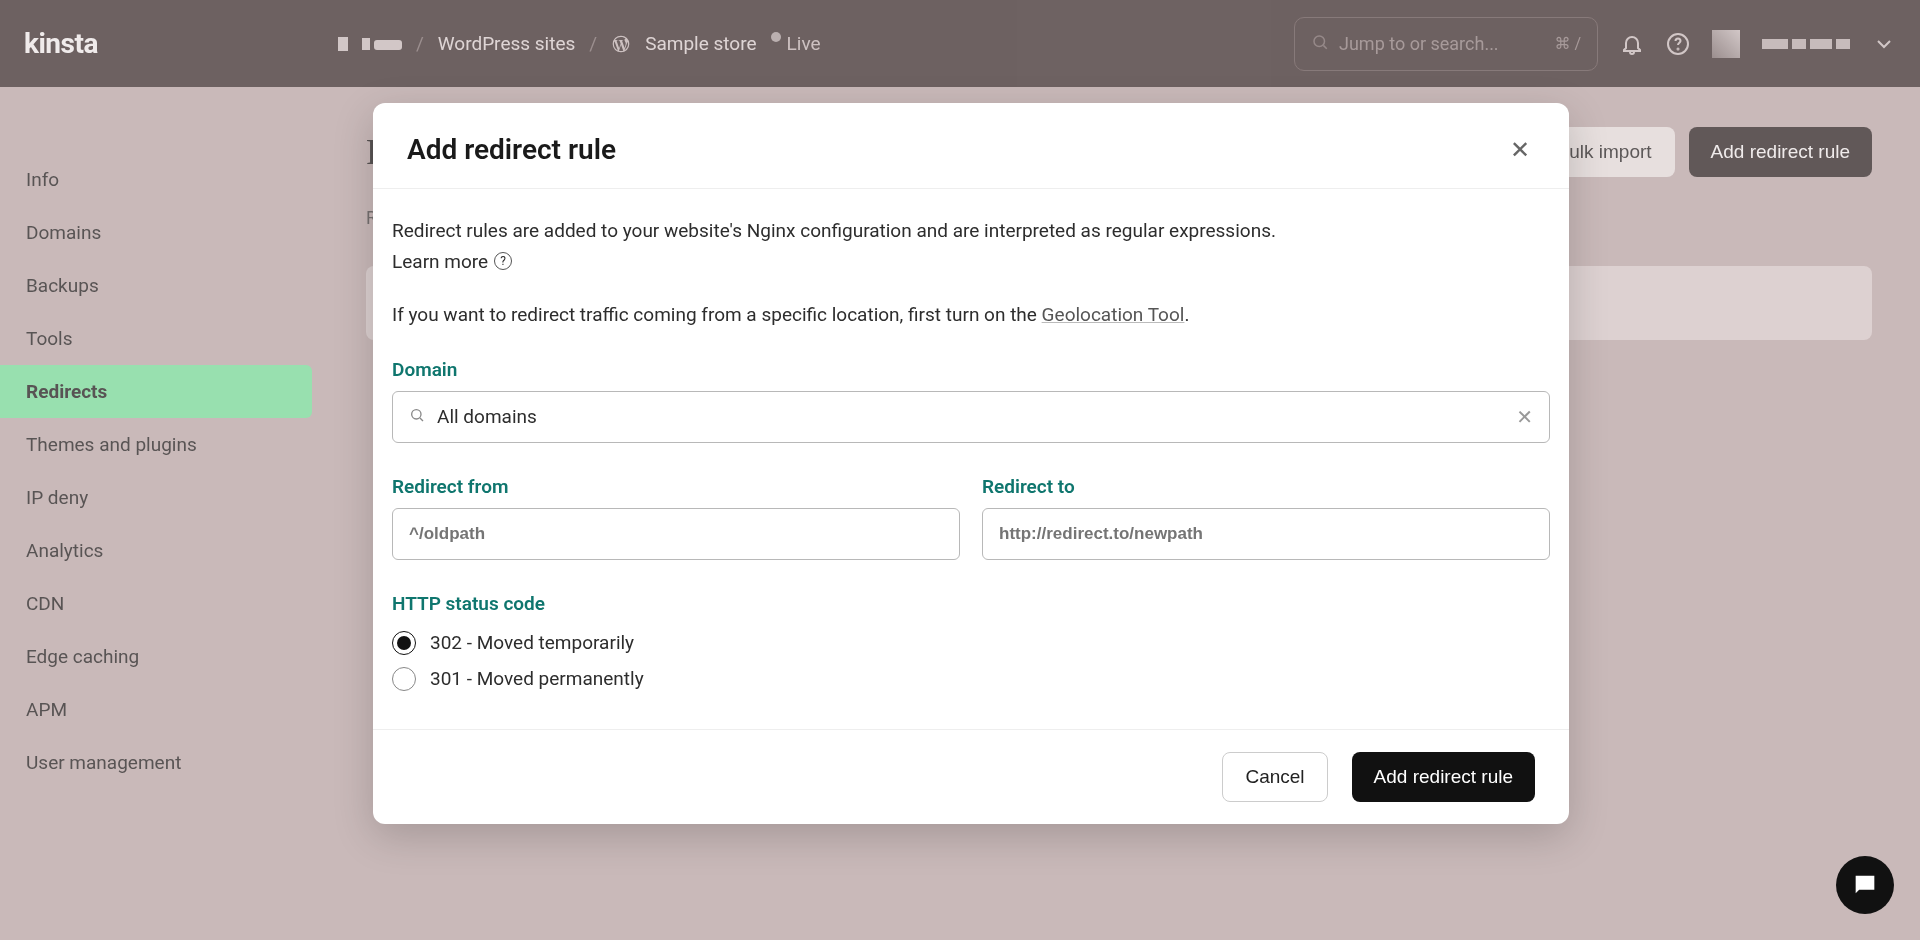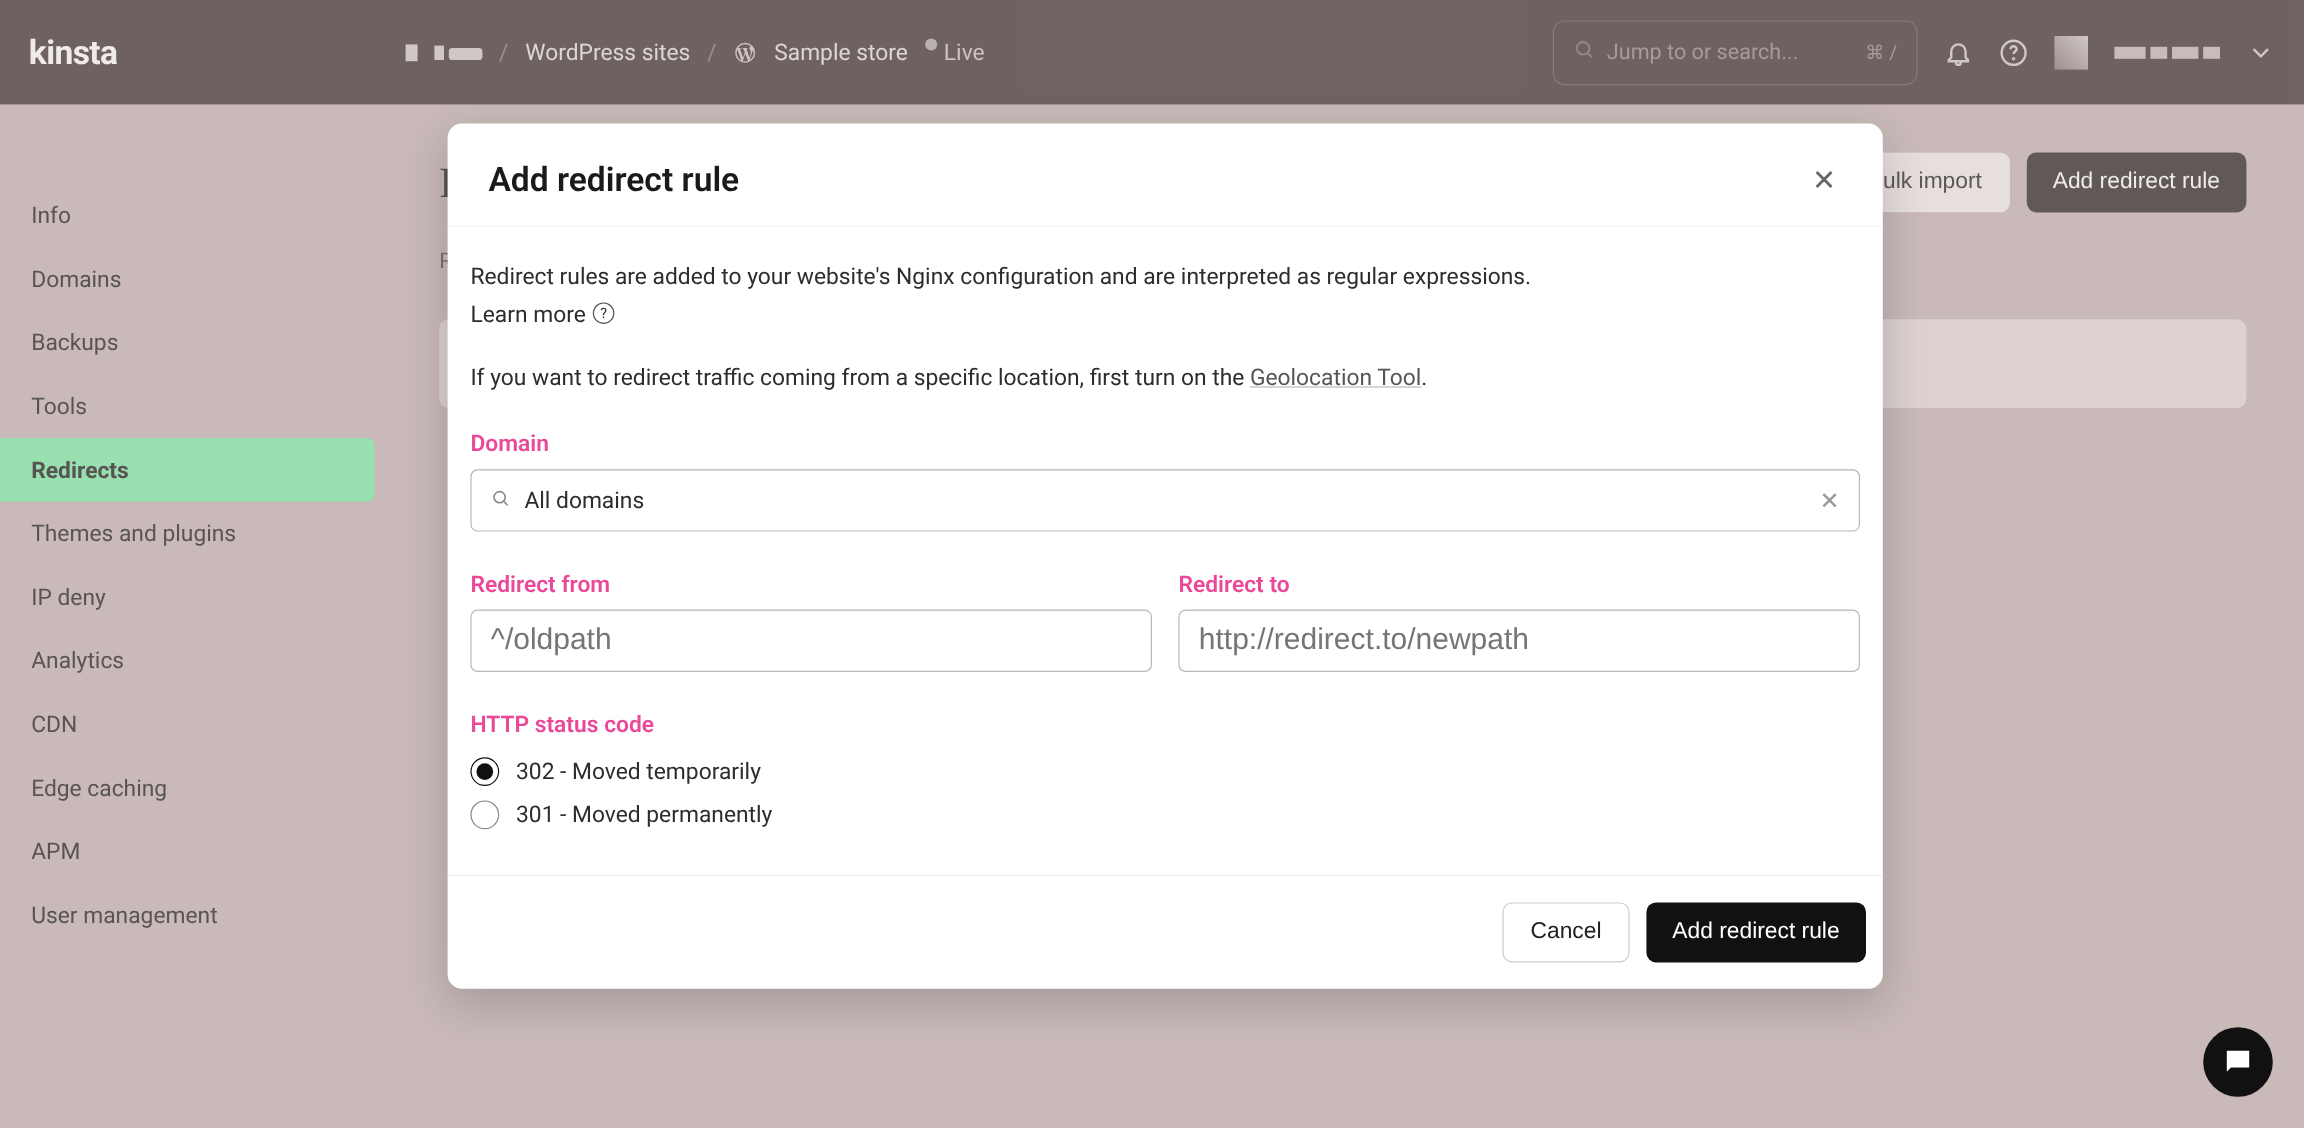--- a/index.html
+++ b/index.html
@@ -112,42 +112,42 @@
 .modal-head { padding: 30px 34px 22px; display: flex; align-items: center; border-bottom: 1px solid #eee; }
 .modal-title { font-size: 28px; font-weight: 600; color: #1a1a1a; }
 .modal-close { margin-left: auto; font-size: 24px; color: #666; cursor: pointer; width: 30px; height: 30px; display: flex; align-items: center; justify-content: center; }
 .modal-body { padding: 28px 19px 32px; }
 .desc { font-size: 19px; color: #2d2d2d; line-height: 1.5; }
 .learn-more { font-size: 19px; color: #2d2d2d; margin-top: 4px; display: inline-flex; align-items: center; gap: 6px; cursor: pointer; }
 .learn-more .q { width: 18px; height: 18px; border: 1.5px solid #555; border-radius: 50%; display: inline-flex; align-items: center; justify-content: center; font-size: 12px; }
 .desc2 { font-size: 19px; color: #2d2d2d; margin-top: 30px; }
 .desc2 .link { color: #555; text-decoration: underline; text-decoration-color: #bbb; cursor: pointer; }
 
-.field-label { font-size: 19px; font-weight: 600; color: #ec4899; margin-top: 32px; margin-bottom: 10px; }
+.field-label { font-size: 19px; font-weight: 600; color: #0f766e; margin-top: 32px; margin-bottom: 10px; }
 .input {
   width: 100%; height: 52px; border: 1px solid #b8b8b8; border-radius: 6px;
   padding: 0 16px; font-size: 19px; background: #fff;
   display: flex; align-items: center; color: #2d2d2d;
 }
 .input .sicon { margin-right: 12px; color: #888; }
 .input .value { flex: 1; }
 .input .clear { color: #999; font-size: 20px; cursor: pointer; }
-.input input { border: none; outline: none; font-size: 25px; width: 100%; background: transparent; }
+.input input { border: none; outline: none; font-size: 17px; width: 100%; background: transparent; font-weight: bold; }
 
 .two-col { display: flex; gap: 22px; margin-top: 0; }
 .two-col .col { flex: 1; }
 
 .radio-group { margin-top: 8px; text-align: center; }
 .radio-row { display: flex; align-items: center; gap: 14px; padding: 6px 0; cursor: pointer; }
 .radio { width: 24px; height: 24px; border: 1.5px solid #888; border-radius: 50%; display: flex; align-items: center; justify-content: center; }
 .radio.checked { border-color: #111; }
 .radio.checked::after { content: ""; width: 14px; height: 14px; background: #111; border-radius: 50%; }
 .radio-label { font-size: 19px; color: #2d2d2d; }
 
-.modal-foot { padding: 22px 14px; border-top: 1px solid #eee; display: flex; justify-content: flex-end; gap: 14px; }
+.modal-foot { padding: 22px 34px; border-top: 1px solid #eee; display: flex; justify-content: flex-end; gap: 24px; }
 .btn-outline { background: #fff; border: 1px solid #ccc; color: #222; }
 .btn-black { background: #111; color: #fff; }
 
 
 .chat-fab {
   position: absolute; right: 26px; bottom: 26px;
   width: 58px; height: 58px; border-radius: 50%;
   background: #111; color: #fff;
   display: flex; align-items: center; justify-content: center;
   cursor: pointer;

